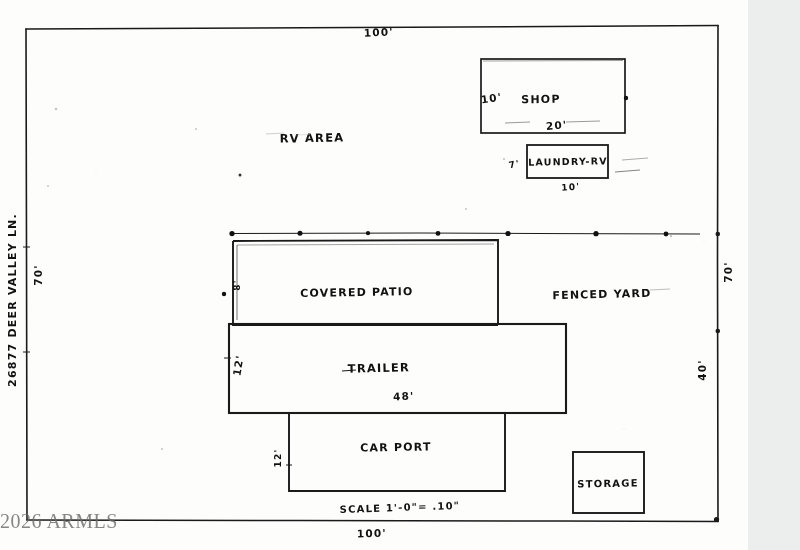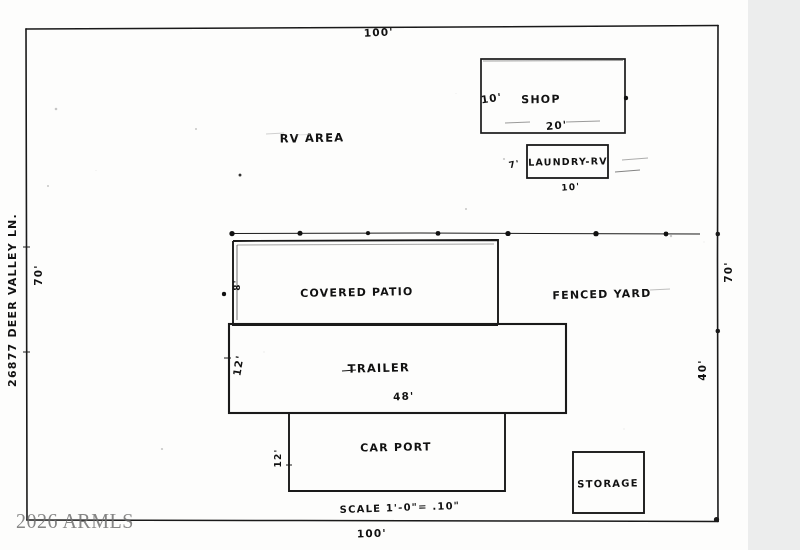--- a/index.html
+++ b/index.html
@@ -34,21 +34,21 @@
   .hand{
     font-family:"DejaVu Sans", sans-serif;
     font-weight:700;
     fill:#111;
     letter-spacing:1.2px;
   }
   .hand-sm{font-size:9px;}
   .dim{font-size:10.5px;}
 
   .wm{
-    position:absolute;left:16px;top:510px;
+    position:absolute;left:0;top:510px;
     font-family:"Liberation Serif", serif;
     font-size:20px;letter-spacing:.5px;
     color:#6c6c6c;opacity:.82;
     user-select:none;
   }
 </style>
 </head>
 <body>
 
 <div id="sheet">

